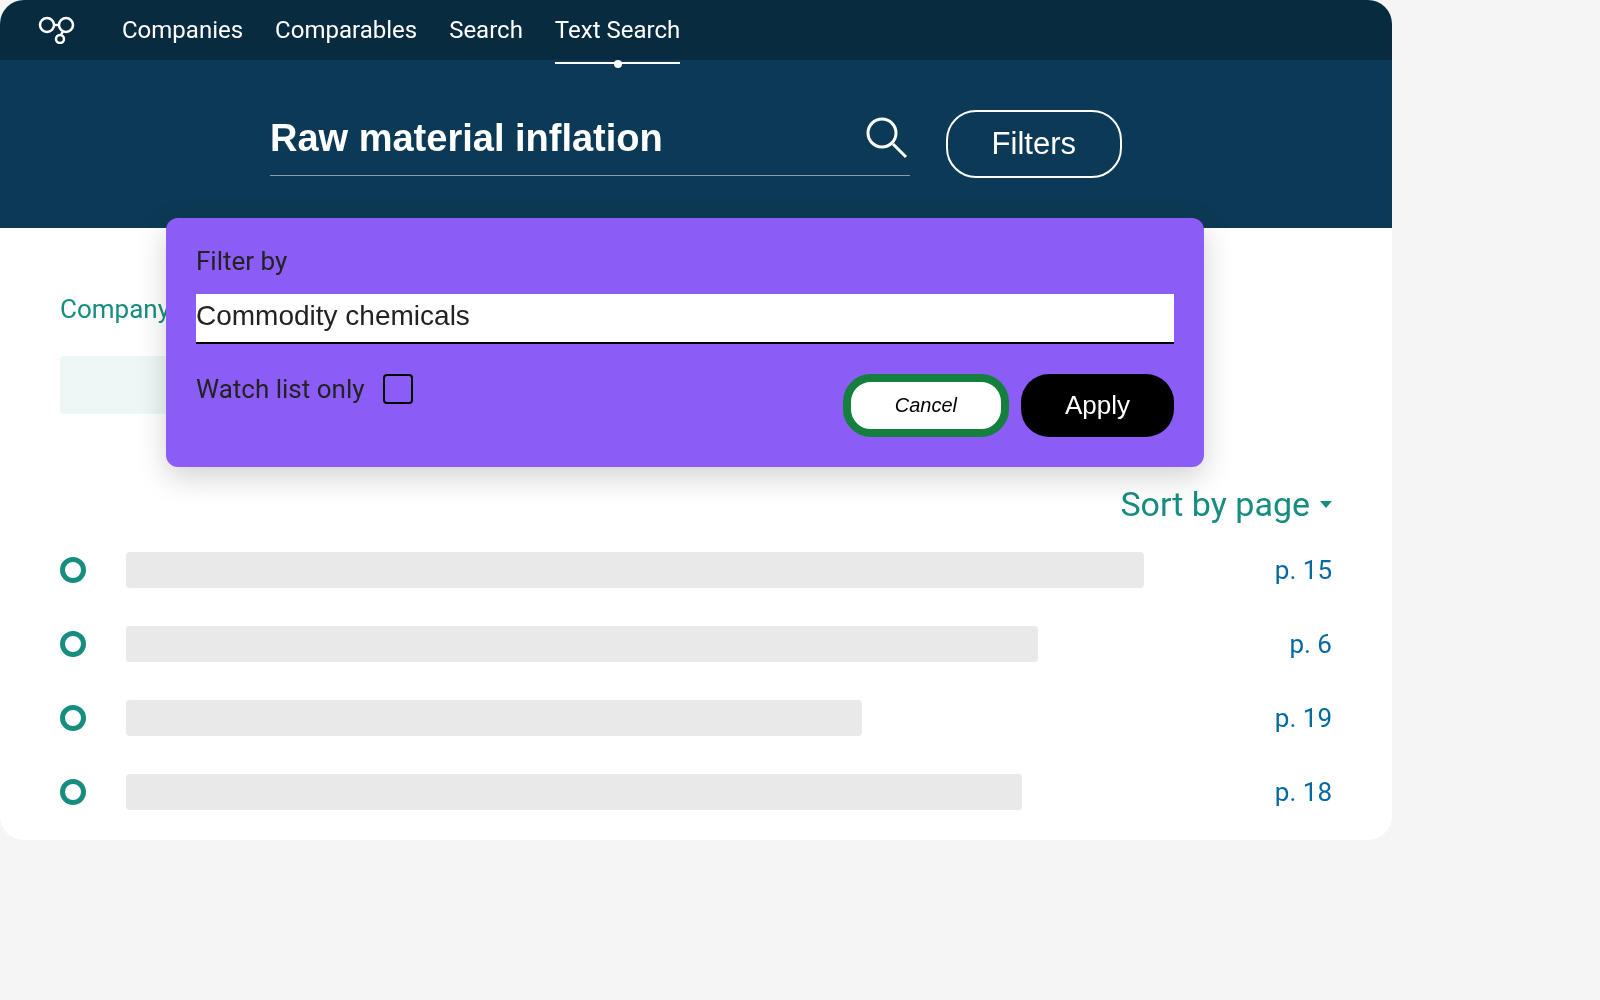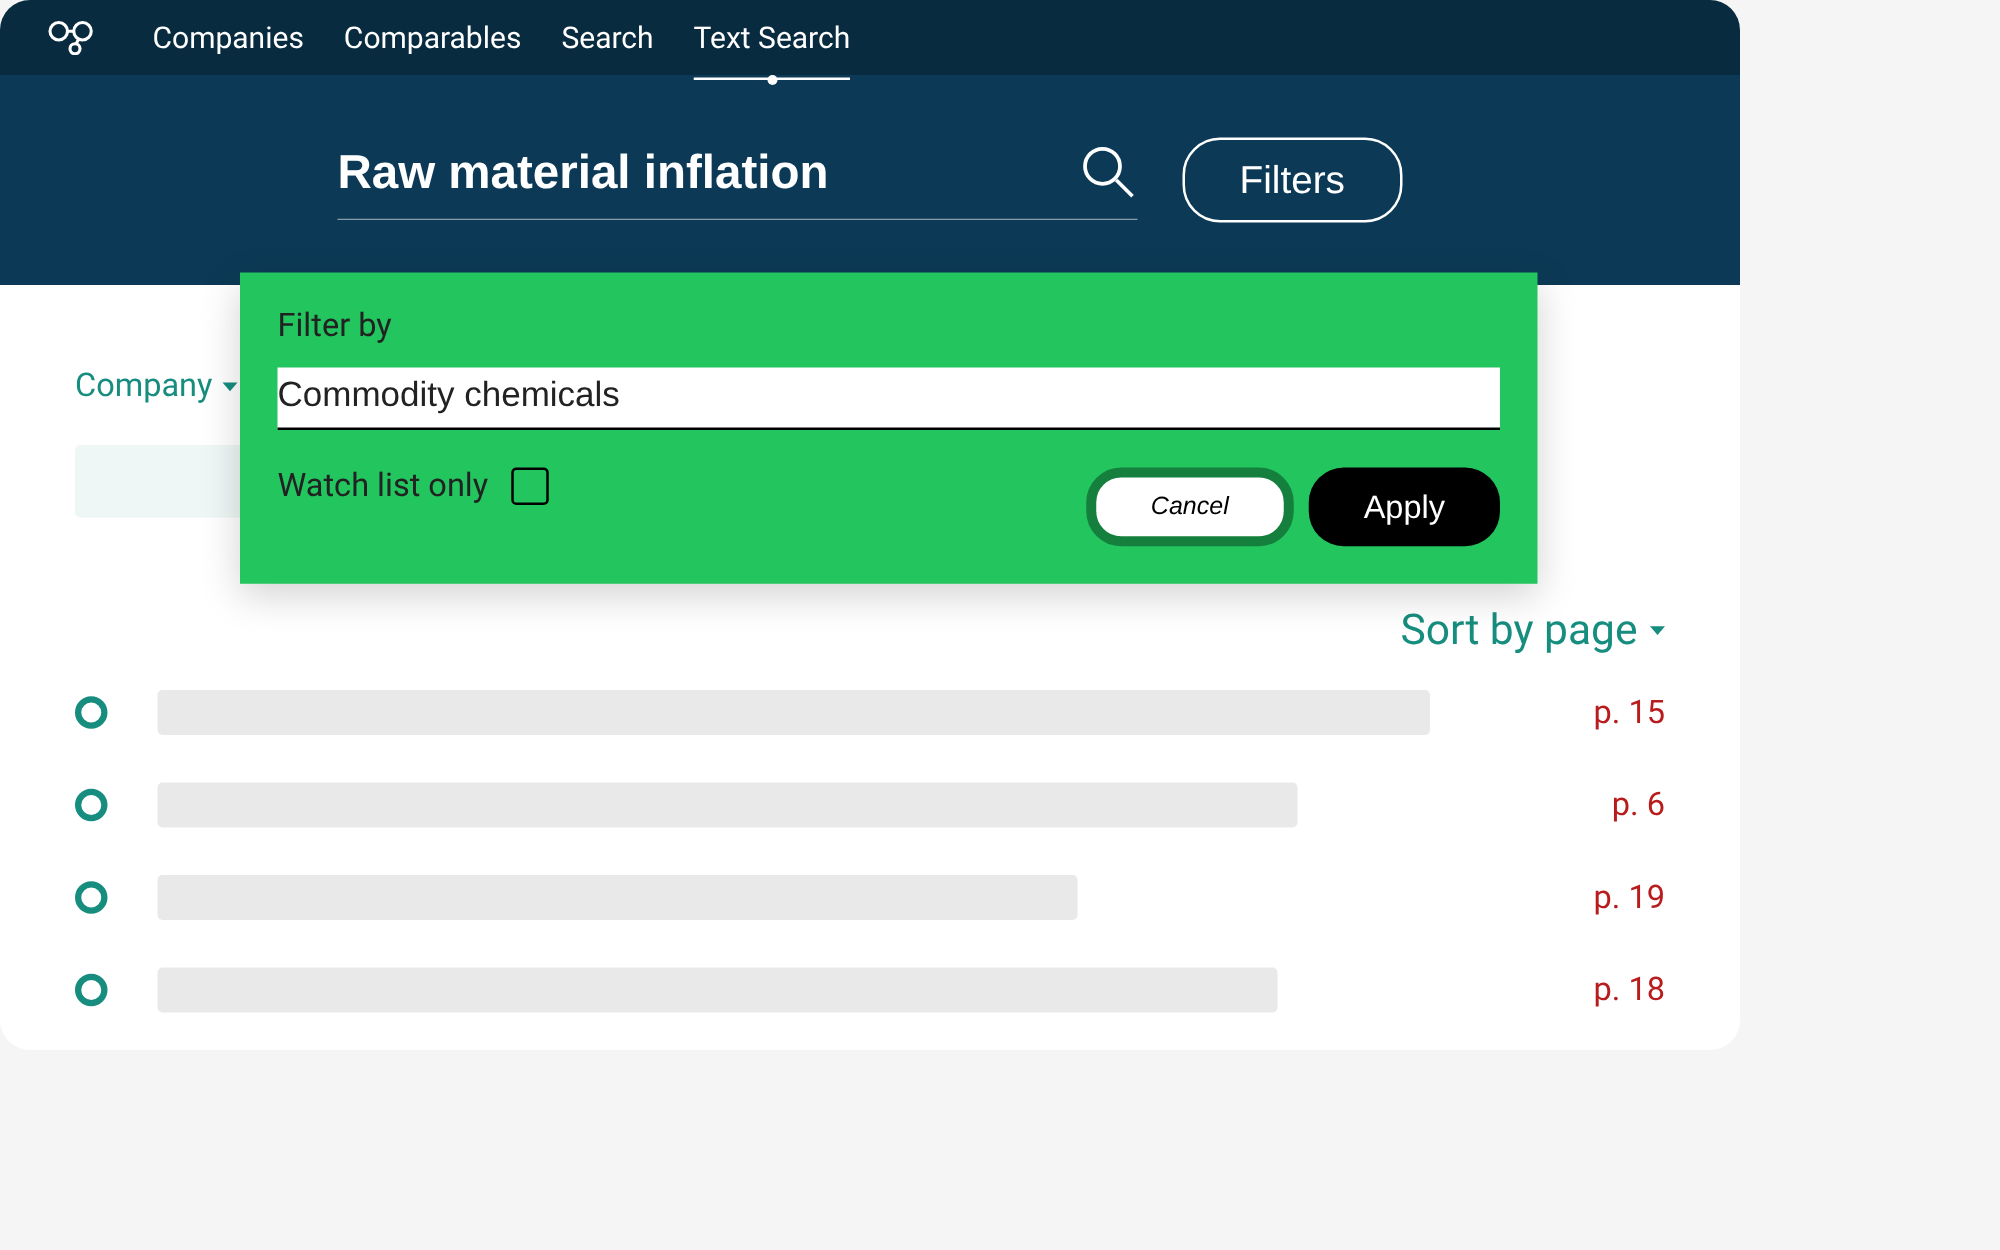--- a/index.html
+++ b/index.html
@@ -150,42 +150,42 @@
       border: 5px solid #168d7e;
       border-radius: 50%;
       flex-shrink: 0;
     }
     .result-bar {
       height: 36px;
       background: #e9e9e9;
       border-radius: 4px;
     }
     .result-page {
-      color: #b91c1c;
+      color: #0369a1;
       font-size: 26px;
       margin-left: auto;
       white-space: nowrap;
     }
     .results-header-bar {
       height: 58px;
       background: #eef7f5;
       border-radius: 4px;
       width: 1110px;
       margin-left: 0;
       margin-top: 32px;
     }
 
     
     .filter-panel {
       position: absolute;
       top: 218px;
-      left: 192px;
+      left: 166px;
       width: 1038px;
-      background: #22c55e;
-      border-radius: 0;
+      background: #8b5cf6;
+      border-radius: 12px;
       box-shadow: 0 10px 30px rgba(0,0,0,0.18);
       padding: 28px 30px 30px 30px;
       z-index: 10;
     }
     .filter-title {
       font-size: 26px;
       color: #222;
       margin-bottom: 18px;
     }
     .filter-input {

